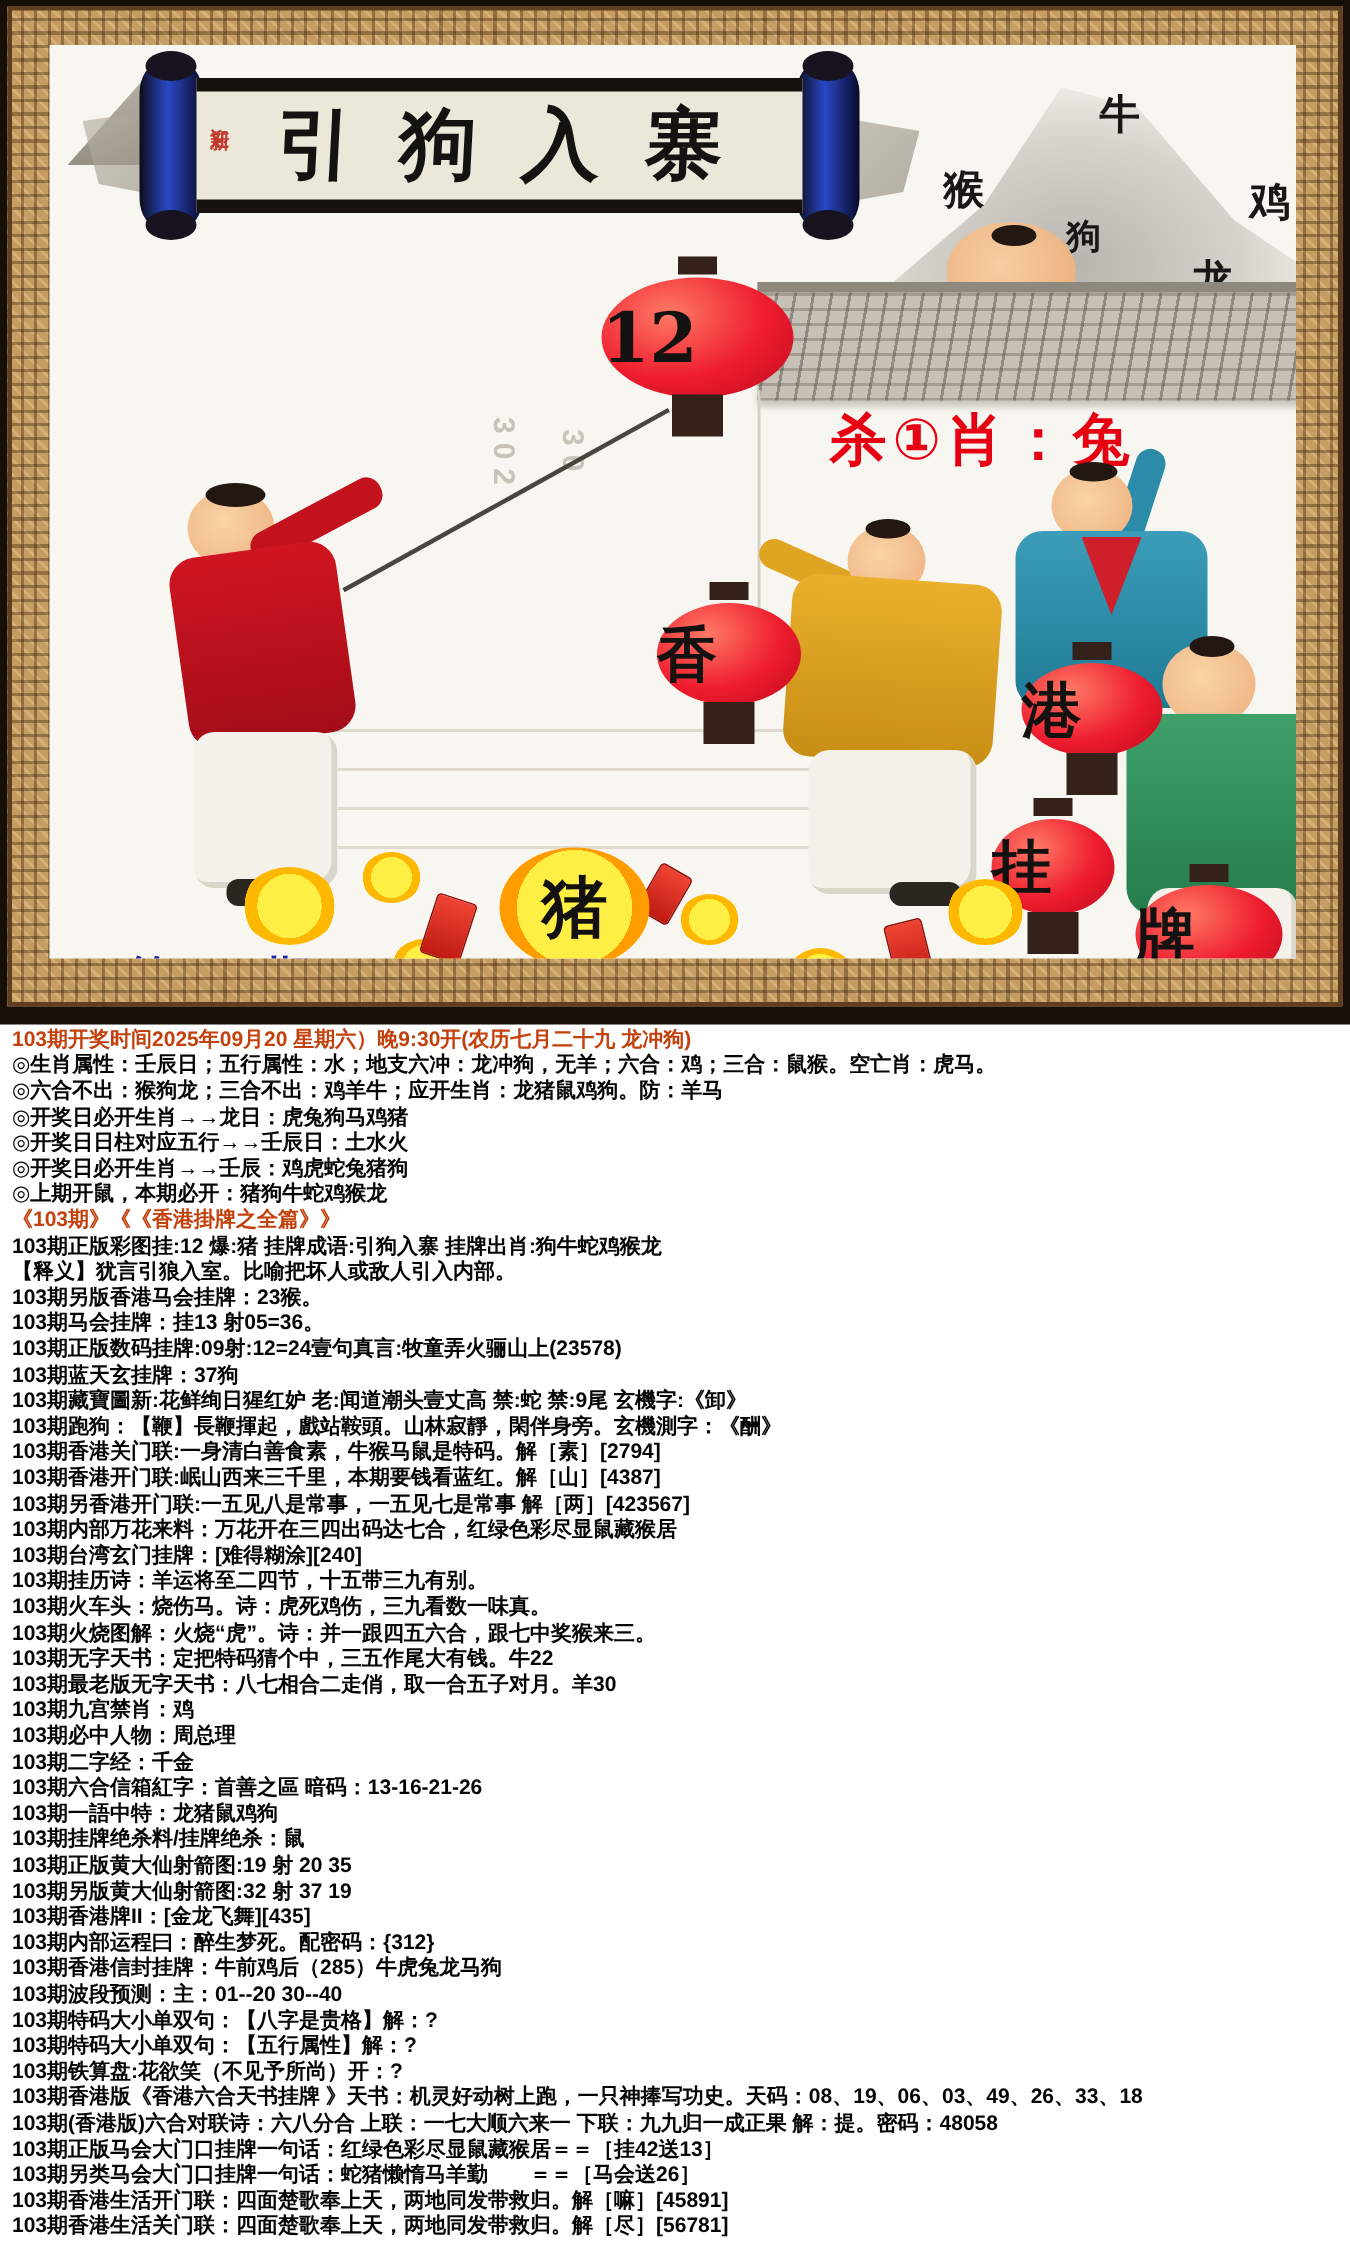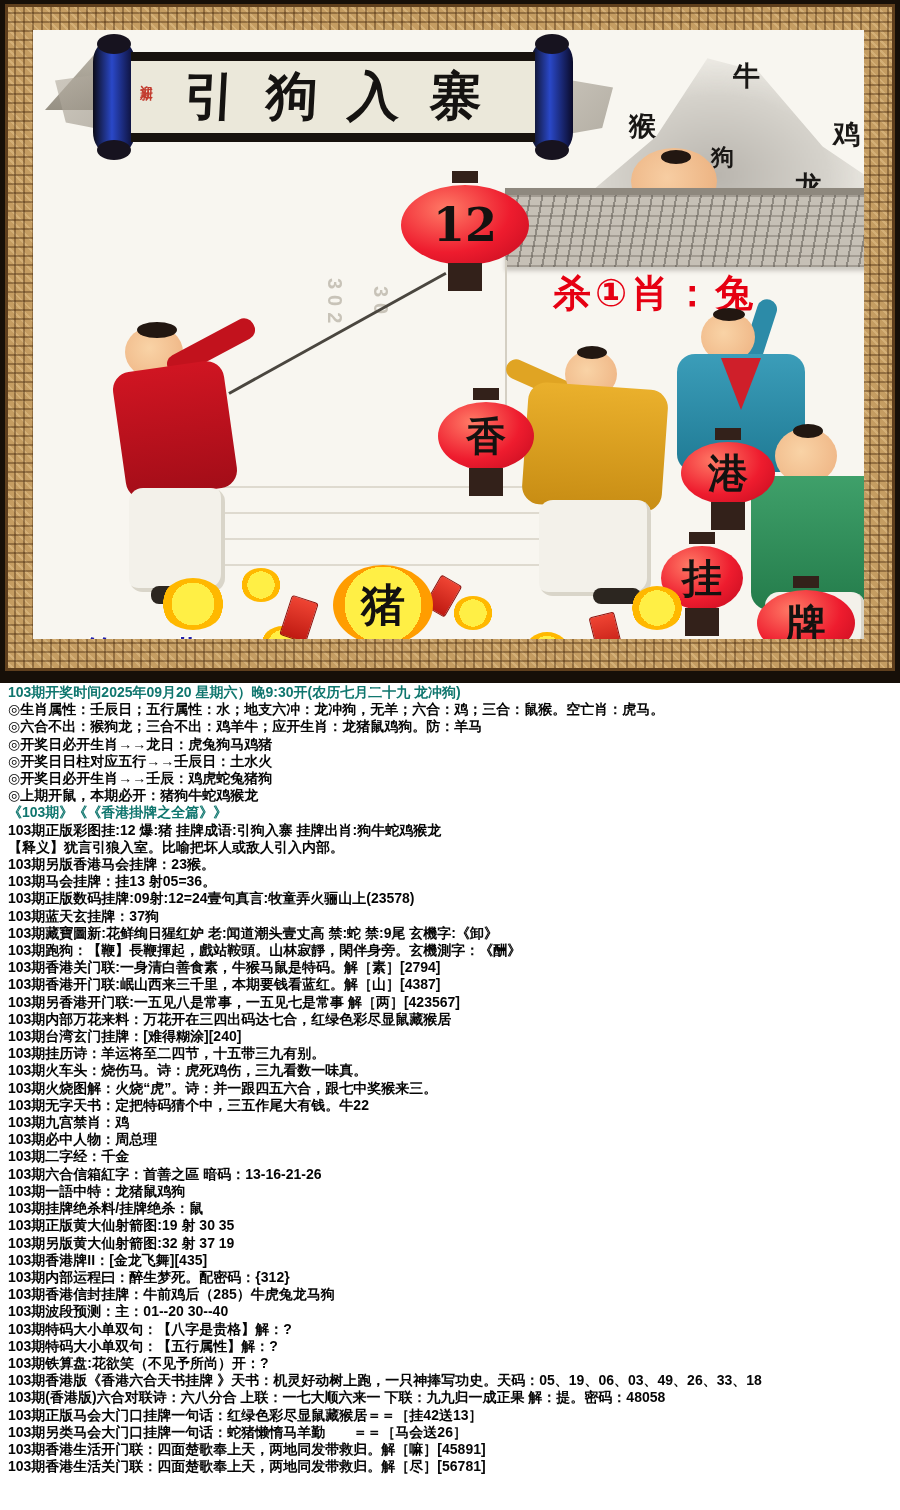--- a/index.html
+++ b/index.html
@@ -58,21 +58,21 @@
       repeating-linear-gradient(100deg, rgba(90,85,78,.5) 0 2px, transparent 2px 12px),
       repeating-linear-gradient(0deg, rgba(120,113,104,.45) 0 2px, transparent 2px 10px);
     border-top:7px solid #8e887e;box-shadow:0 4px 4px rgba(120,115,105,.35);}
   .walledge{position:absolute;left:472px;top:230px;width:2px;height:190px;background:#d4cfc3;}
 
   
   .kill{position:absolute;left:520px;top:238px;font-size:38px;font-weight:900;color:#e60012;
         letter-spacing:4px;white-space:nowrap;}
 
   
-  .lantern{position:absolute;border-radius:50%;display:flex;align-items:center;justify-content:center;
+  .lantern{position:absolute;border-radius:50%;display:flex;align-items:center;justify-content:flex-start;
      background:radial-gradient(ellipse at 35% 30%, #ff7a66 0%, #ee1c2e 55%, #c00a1e 100%);
      color:#141210;font-weight:900;}
   .lantern::after{content:"";position:absolute;bottom:-26px;left:50%;transform:translateX(-50%);
      width:34px;height:28px;background:#33211a;}
   .lantern::before{content:"";position:absolute;top:-14px;left:50%;transform:translateX(-50%);
      width:26px;height:12px;background:#33211a;}
   .lan12{left:368px;top:155px;width:128px;height:80px;font-size:46px;
          font-family:"DejaVu Serif","Liberation Serif",serif;}
   .lan-cjk{font-family:"DejaVu Serif","Liberation Serif",serif;font-size:40px;}
   .lan-xiang{left:405px;top:372px;width:96px;height:68px;}
@@ -140,21 +140,21 @@
      display:flex;align-items:center;justify-content:center;}
   .pigchar{font-family:"DejaVu Serif","Liberation Serif",serif;font-weight:900;font-size:44px;color:#131110;}
 
   .issue{position:absolute;left:52px;top:602px;color:#2320a8;font-weight:900;font-size:30px;
          letter-spacing:3px;text-shadow:1px 1px 0 #fff,-1px -1px 0 #fff;white-space:nowrap;}
 
   
   .report{position:absolute;left:8px;top:684px;width:888px;}
   .line{font-size:14px;line-height:17.2px;font-weight:700;color:#050505;white-space:nowrap;
         letter-spacing:0;}
-  .line.red{color:#0f766e;}
+  .line.red{color:#c2410c;}
 </style>
 </head>
 <body>
 
 <div class="canvas">
 
   <div class="pic">
     <div class="goldband"></div>
     <div class="inner">
 
@@ -272,35 +272,36 @@
       <div class="line">103期跑狗：【鞭】長鞭揮起，戲站鞍頭。山林寂靜，閑伴身旁。玄機測字：《酬》</div>
       <div class="line">103期香港关门联:一身清白善食素，牛猴马鼠是特码。解［素］[2794]</div>
       <div class="line">103期香港开门联:岷山西来三千里，本期要钱看蓝红。解［山］[4387]</div>
       <div class="line">103期另香港开门联:一五见八是常事，一五见七是常事 解［两］[423567]</div>
       <div class="line">103期内部万花来料：万花开在三四出码达七合，红绿色彩尽显鼠藏猴居</div>
       <div class="line">103期台湾玄门挂牌：[难得糊涂][240]</div>
       <div class="line">103期挂历诗：羊运将至二四节，十五带三九有别。</div>
       <div class="line">103期火车头：烧伤马。诗：虎死鸡伤，三九看数一味真。</div>
       <div class="line">103期火烧图解：火烧“虎”。诗：并一跟四五六合，跟七中奖猴来三。</div>
       <div class="line">103期无字天书：定把特码猜个中，三五作尾大有钱。牛22</div>
+      <div class="line">103期最老版无字天书：八七相合二走俏，取一合五子对月。羊30</div>
       <div class="line">103期九宫禁肖：鸡</div>
       <div class="line">103期必中人物：周总理</div>
       <div class="line">103期二字经：千金</div>
       <div class="line">103期六合信箱紅字：首善之區 暗码：13-16-21-26</div>
       <div class="line">103期一語中特：龙猪鼠鸡狗</div>
       <div class="line">103期挂牌绝杀料/挂牌绝杀：鼠</div>
-      <div class="line">103期正版黄大仙射箭图:19 射 30 35</div>
+      <div class="line">103期正版黄大仙射箭图:19 射 20 35</div>
       <div class="line">103期另版黄大仙射箭图:32 射 37 19</div>
       <div class="line">103期香港牌II：[金龙飞舞][435]</div>
       <div class="line">103期内部运程曰：醉生梦死。配密码：{312}</div>
       <div class="line">103期香港信封挂牌：牛前鸡后（285）牛虎兔龙马狗</div>
       <div class="line">103期波段预测：主：01--20 30--40</div>
       <div class="line">103期特码大小单双句：【八字是贵格】解：?</div>
       <div class="line">103期特码大小单双句：【五行属性】解：?</div>
       <div class="line">103期铁算盘:花欲笑（不见予所尚）开：?</div>
-      <div class="line">103期香港版《香港六合天书挂牌 》天书：机灵好动树上跑，一只神捧写功史。天码：05、19、06、03、49、26、33、18</div>
+      <div class="line">103期香港版《香港六合天书挂牌 》天书：机灵好动树上跑，一只神捧写功史。天码：08、19、06、03、49、26、33、18</div>
       <div class="line">103期(香港版)六合对联诗：六八分合 上联：一七大顺六来一 下联：九九归一成正果 解：提。密码：48058</div>
       <div class="line">103期正版马会大门口挂牌一句话：红绿色彩尽显鼠藏猴居＝＝［挂42送13］</div>
       <div class="line">103期另类马会大门口挂牌一句话：蛇猪懒惰马羊勤　　＝＝［马会送26］</div>
       <div class="line">103期香港生活开门联：四面楚歌奉上天，两地同发带救归。解［嘛］[45891]</div>
       <div class="line">103期香港生活关门联：四面楚歌奉上天，两地同发带救归。解［尽］[56781]</div>
     </div>
 </div>
 
 </body></html>

